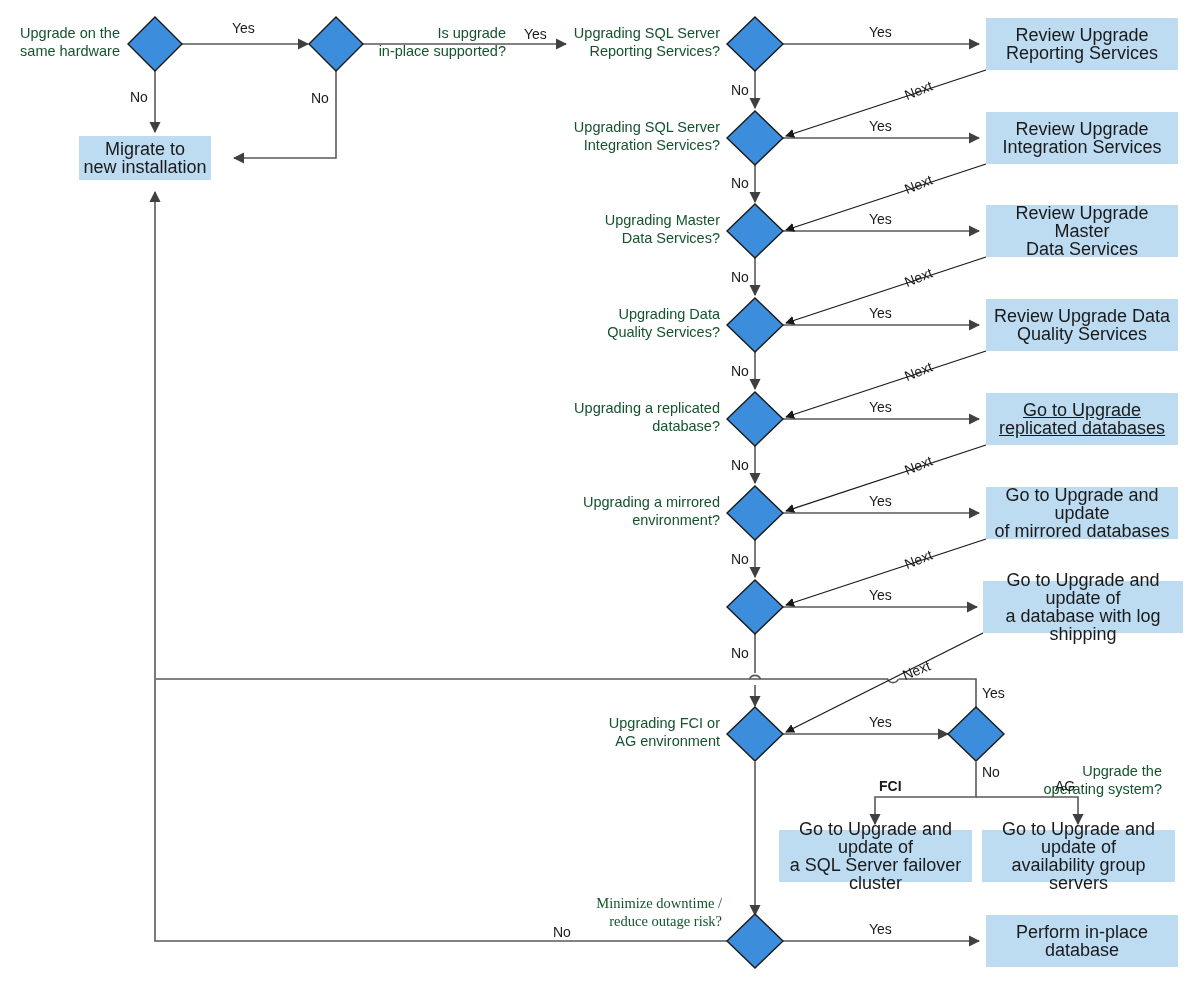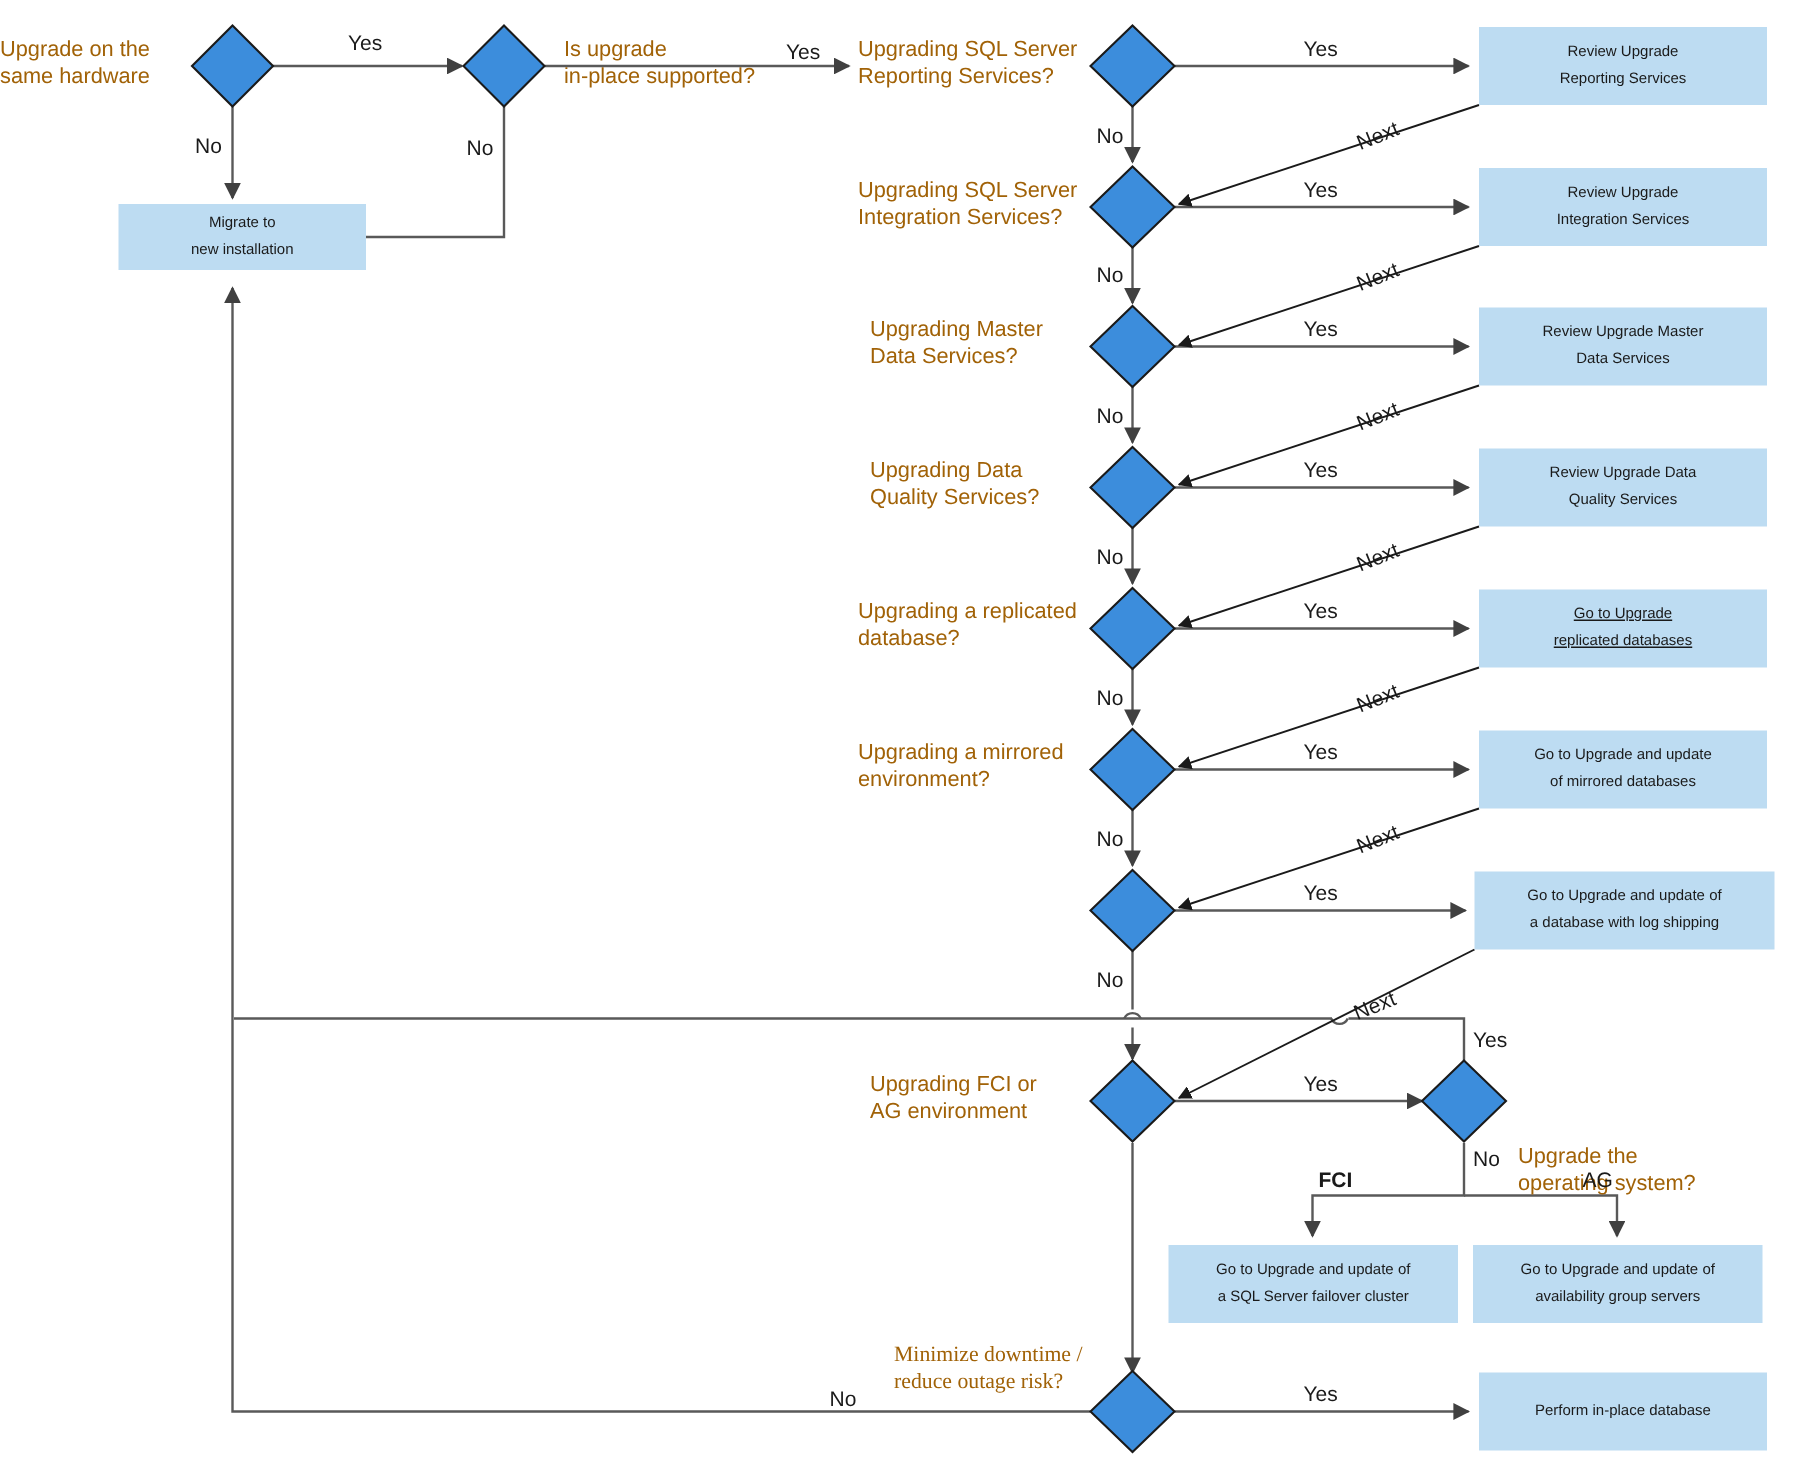--- a/index.html
+++ b/index.html
@@ -2,35 +2,35 @@
 <html><head>
 <meta charset="utf-8">
 <title>SQL Server Upgrade Decision Flowchart</title>
 <style>
   html,body{margin:0;padding:0;background:#ffffff;}
   body{font-family:"Liberation Sans","DejaVu Sans",sans-serif;color:#111111;}
   #canvas{position:relative;width:1200px;height:986px;background:#ffffff;overflow:hidden;}
   svg.layer{position:absolute;left:0;top:0;width:1200px;height:986px;}
   .nodeLabel{
     position:absolute;
-    text-align:left;
+    text-align:right;
     font-size:14.5px;
     line-height:18px;
-    color:#a16207;
+    color:#14532d;
     white-space:pre-line;
     pointer-events:none;
   }
   .procbox{
     position:absolute;
     background:#bddcf2;
     display:flex;
     align-items:center;
     justify-content:center;
     text-align:center;
-    font-size:10px;
+    font-size:18px;
     line-height:18px;
     color:#1a1a1a;
     box-sizing:border-box;
     padding:2px 4px;
     white-space:pre-line;
   }
   .edgeLabel{
     position:absolute;
     font-size:14px;
     line-height:15px;
@@ -140,21 +140,21 @@
 database?</div>
   <div class="nodeLabel" style="left:572px;top:493px; width:148px;">Upgrading a mirrored
 environment?</div>
   <div class="nodeLabel" style="left:580px;top:714px; width:140px;">Upgrading FCI or
 AG environment</div>
   <div class="nodeLabel" style="left:1012px;top:714px;width:150px;margin-top:48px;">Upgrade the
 operating system?</div>
   <div class="nodeLabel" style="left:596px;top:894px; width:126px;font-family:Liberation Serif, serif;">Minimize downtime /
 reduce outage risk?</div>
 
-  <div class="procbox" style="left:79px;   top:136px; width:165px; height:44px;">Migrate to
+  <div class="procbox" style="left:79px;   top:136px; width:132px; height:44px;">Migrate to
 new installation</div>
   <div class="procbox" style="left:986px;  top:18px;  width:192px; height:52px;">Review Upgrade
 Reporting Services</div>
   <div class="procbox" style="left:986px;  top:112px; width:192px; height:52px;">Review Upgrade
 Integration Services</div>
   <div class="procbox" style="left:986px;  top:205px; width:192px; height:52px;">Review Upgrade Master
 Data Services</div>
   <div class="procbox" style="left:986px;  top:299px; width:192px; height:52px;">Review Upgrade Data
 Quality Services</div>
   <div class="procbox" style="left:986px;  top:393px; width:192px; height:52px;text-decoration:underline;">Go to Upgrade

